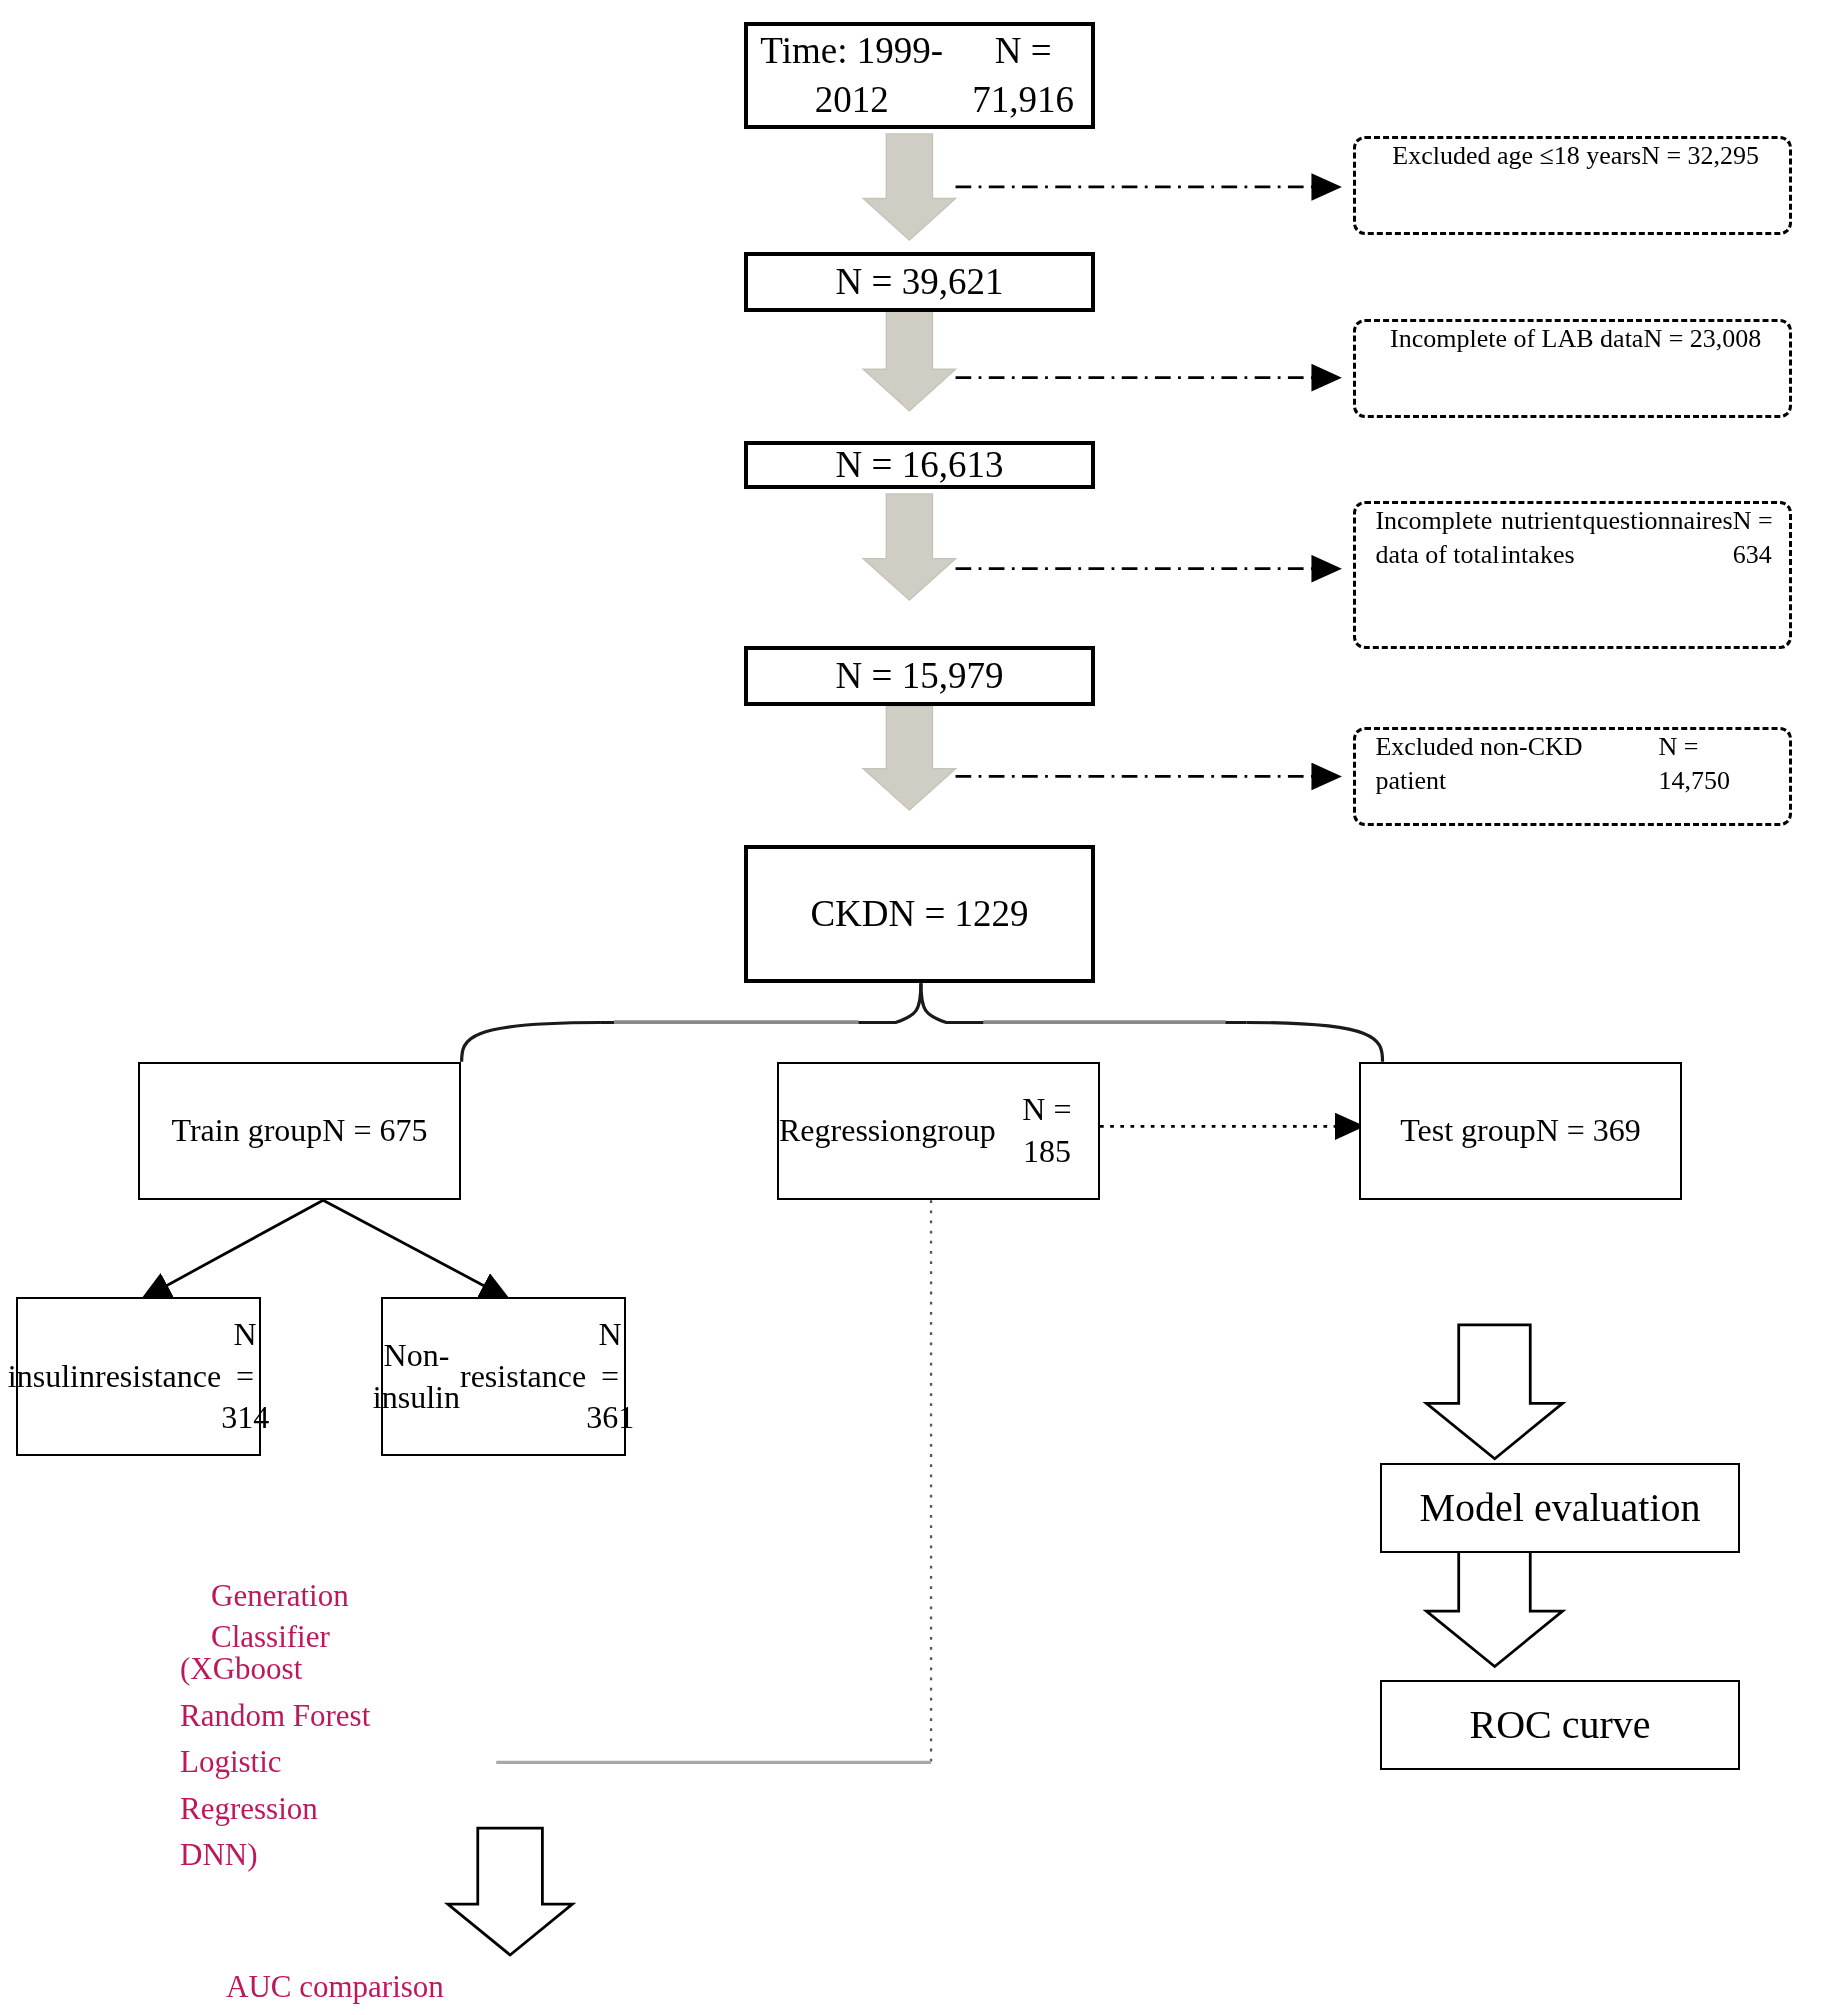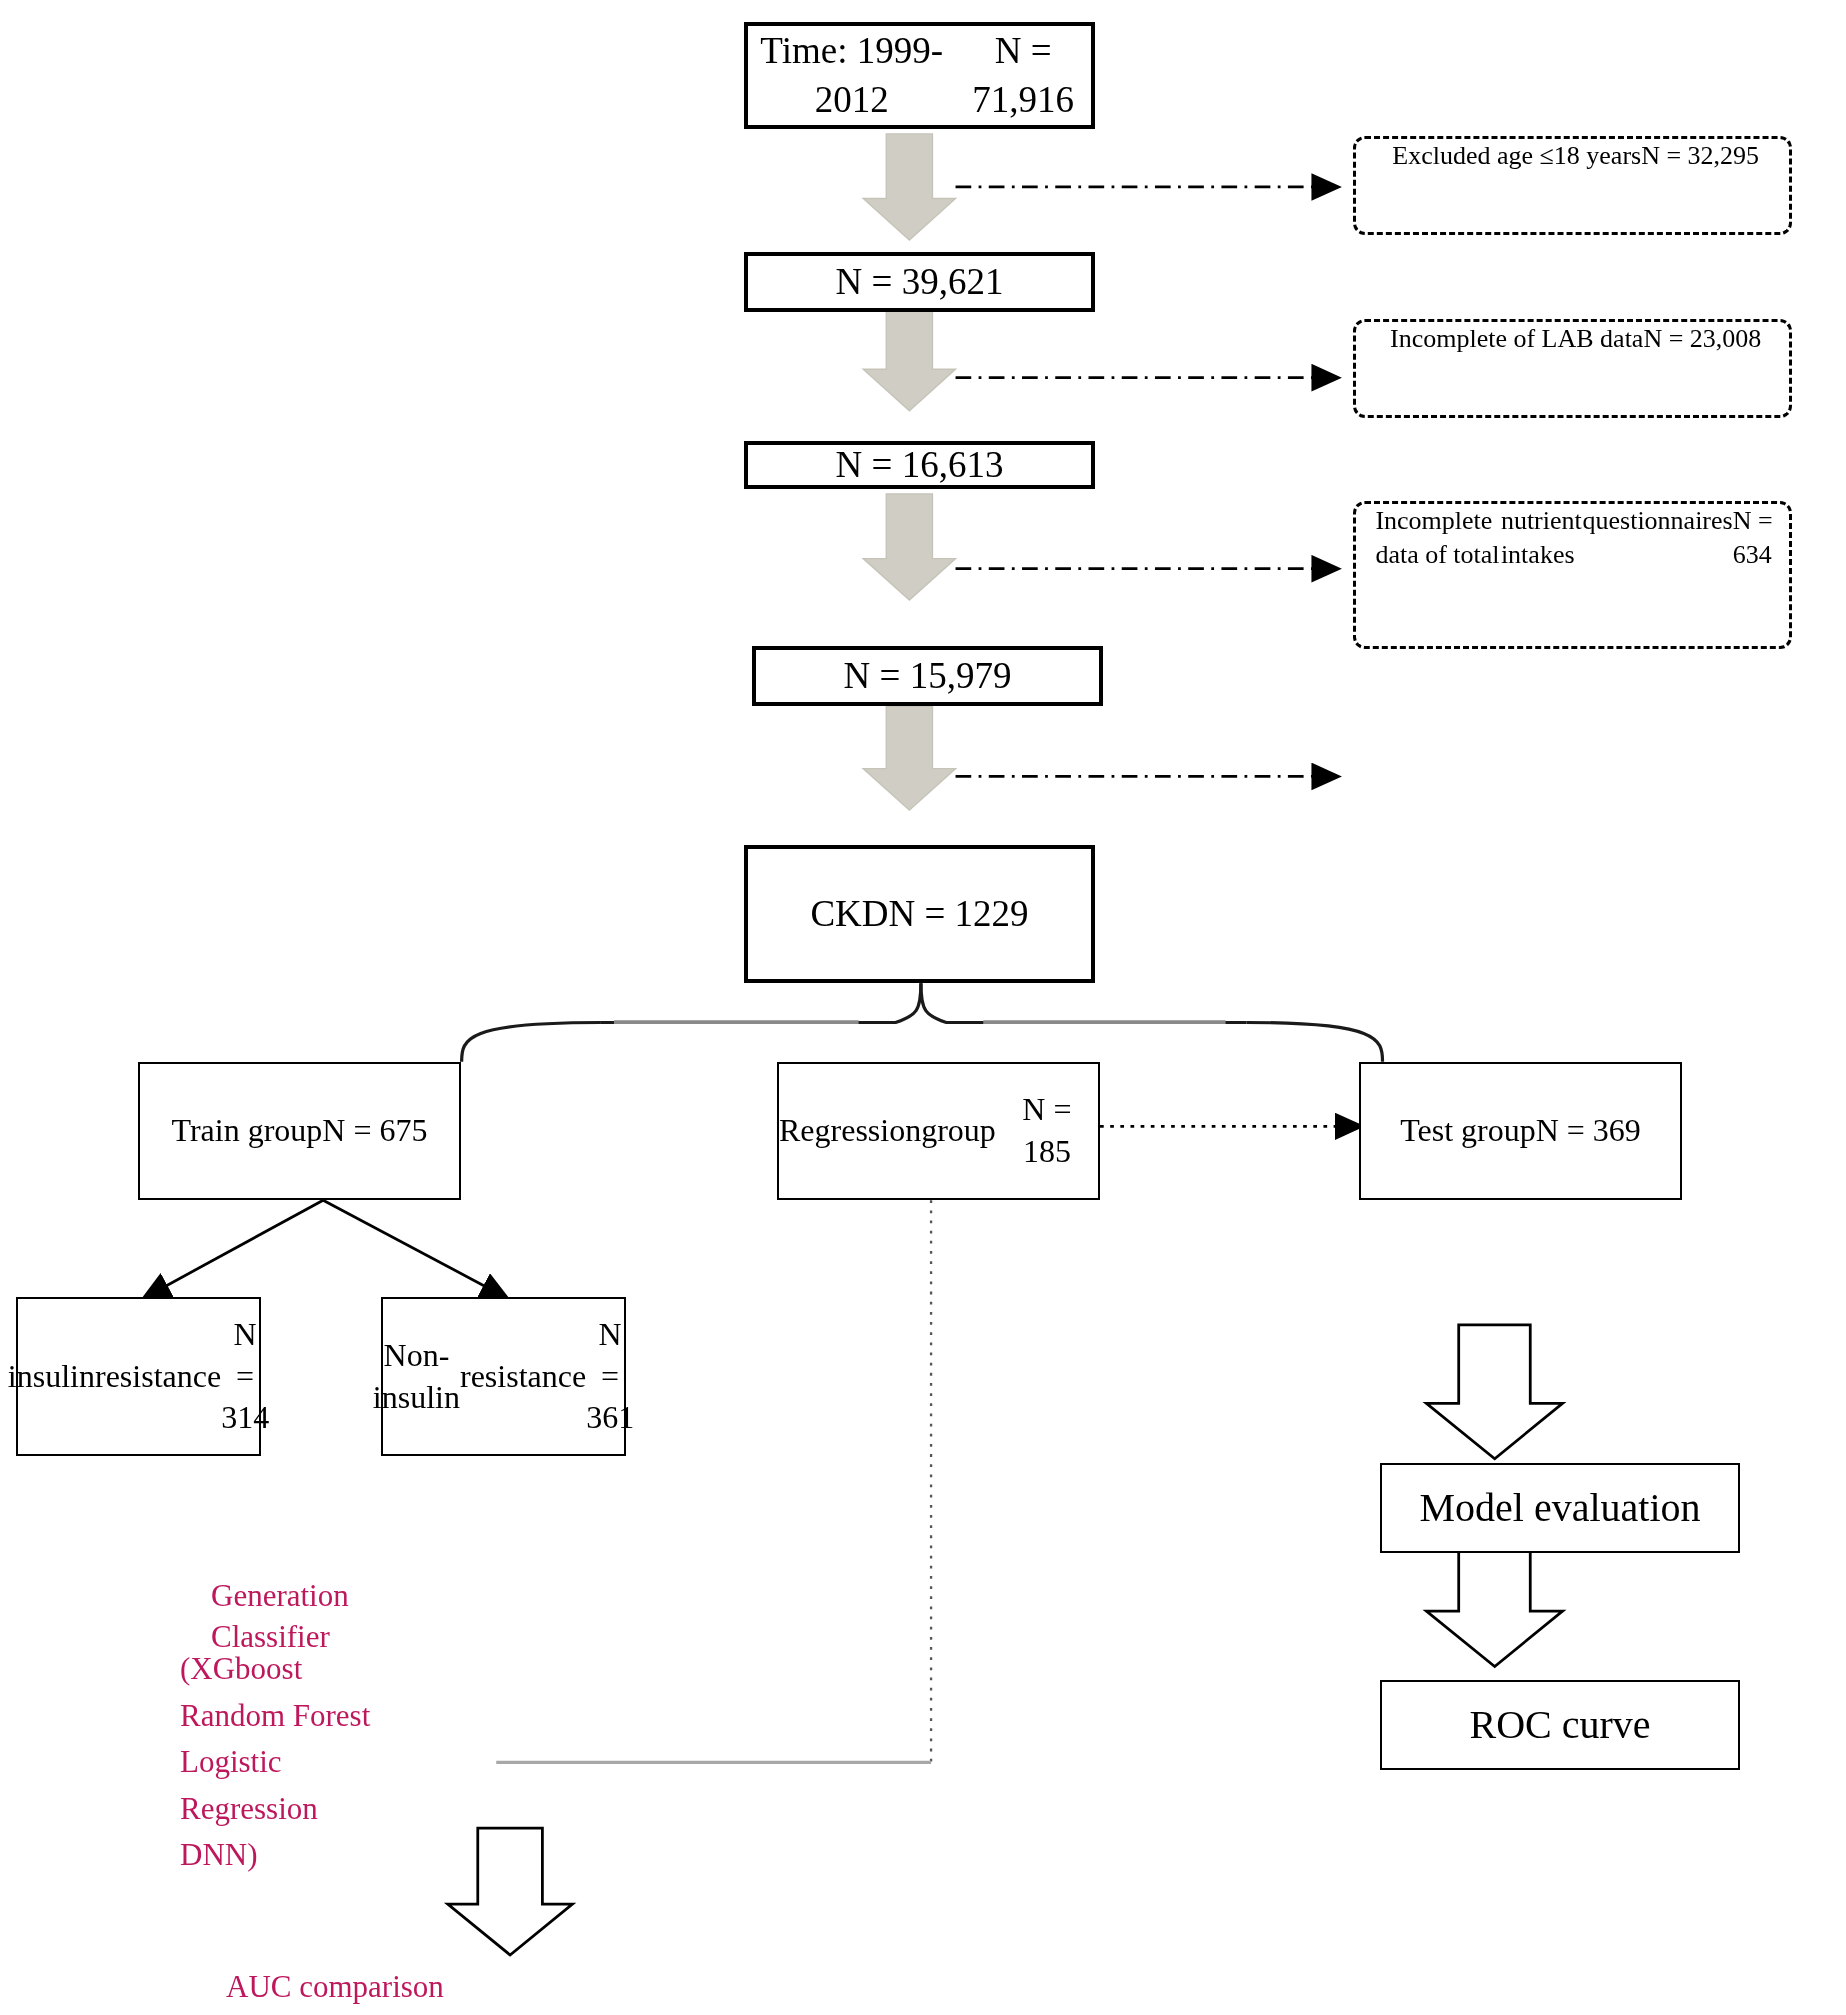--- a/index.html
+++ b/index.html
@@ -153,21 +153,21 @@
   </div>
 
   <div class="box solid-thick" style="left:744px; top:252px; width:351px; height:60px;">
     <span class="line fs-big">N = 39,621</span>
   </div>
 
   <div class="box solid-thick" style="left:744px; top:441px; width:351px; height:48px;">
     <span class="line fs-big">N = 16,613</span>
   </div>
 
-  <div class="box solid-thick" style="left:744px; top:646px; width:351px; height:60px;margin-left:8px;">
+  <div class="box solid-thick" style="left:744px; top:646px; width:351px; height:60px;">
     <span class="line fs-big">N = 15,979</span>
   </div>
 
   <div class="box solid-thick" style="left:744px; top:845px; width:351px; height:138px;">
     <span class="line fs-big">CKD</span>
     <span class="line fs-big">N = 1229</span>
   </div>
 
   <div class="box dashed-note" style="left:1353px; top:136px; width:439px; height:99px;">
     <span class="line fs-note">Excluded age ≤18 years</span>
@@ -179,20 +179,24 @@
     <span class="line fs-note">N = 23,008</span>
   </div>
 
   <div class="box dashed-note" style="left:1353px; top:501px; width:439px; height:148px;">
     <span class="line fs-note">Incomplete data of total</span>
     <span class="line fs-note">nutrient intakes</span>
     <span class="line fs-note">questionnaires</span>
     <span class="line fs-note">N = 634</span>
   </div>
 
+  <div class="box dashed-note" style="left:1353px; top:727px; width:439px; height:99px;">
+    <span class="line fs-note">Excluded non-CKD patient</span>
+    <span class="line fs-note">N = 14,750</span>
+  </div>
 
   <div class="box solid-thin" style="left:138px; top:1062px; width:323px; height:138px;">
     <span class="line fs-group">Train group</span>
     <span class="line fs-group">N = 675</span>
   </div>
 
   <div class="box solid-thin" style="left:777px; top:1062px; width:323px; height:138px;">
     <span class="line fs-group">Regression</span>
     <span class="line fs-group">group</span>
     <span class="line fs-group">N = 185</span>

